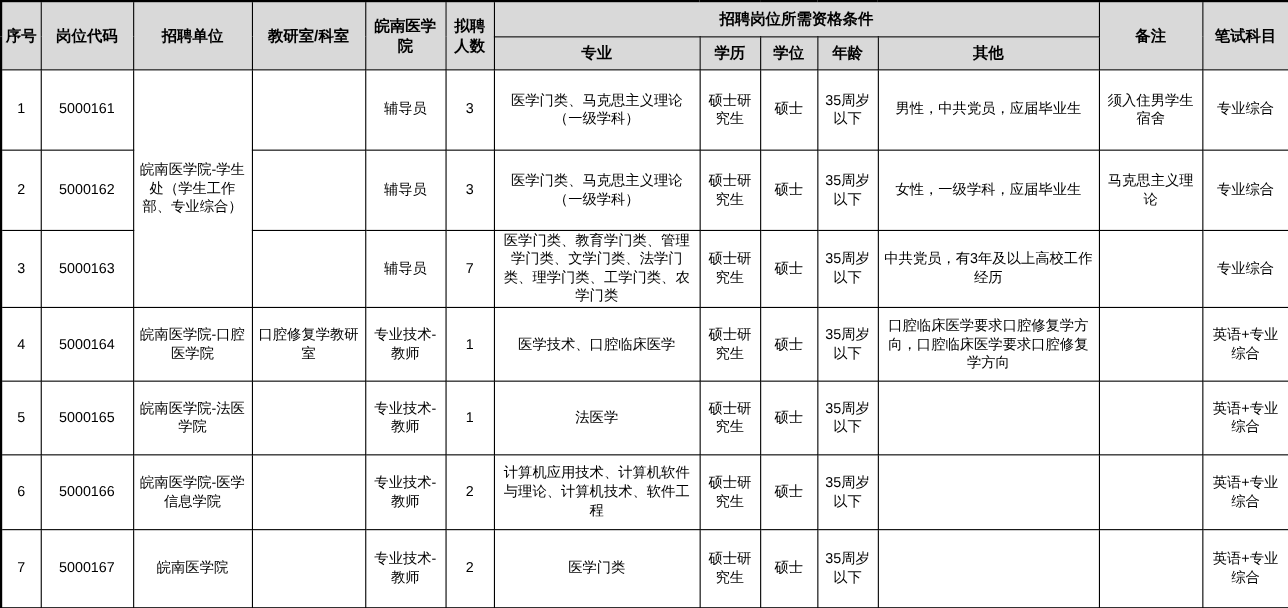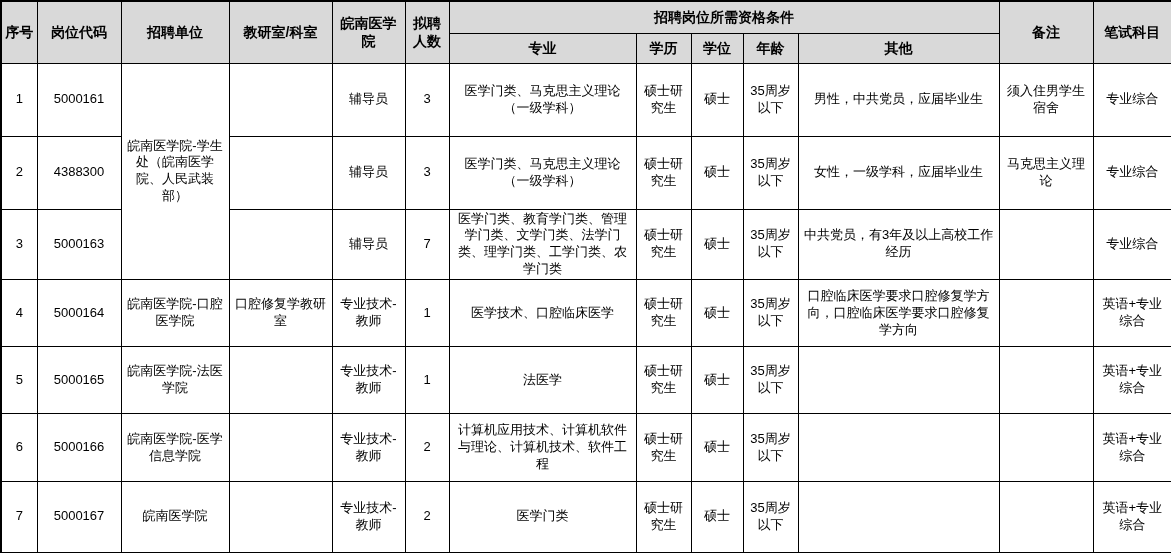--- a/index.html
+++ b/index.html
@@ -89,35 +89,35 @@
         <th>学历</th>
         <th>学位</th>
         <th>年龄</th>
         <th>其他</th>
       </tr>
     </thead>
     <tbody>
       <tr class="r1">
         <td>1</td>
         <td>5000161</td>
-        <td rowspan="3">皖南医学院-学生处（皖南医学院、人民武装部）</td>
+        <td rowspan="3">皖南医学院-学生处（学生工作部、专业综合）</td>
         <td></td>
         <td>辅导员</td>
         <td>3</td>
         <td>医学门类、马克思主义理论（一级学科）</td>
         <td>硕士研究生</td>
         <td>硕士</td>
         <td>35周岁以下</td>
         <td>男性，中共党员，应届毕业生</td>
         <td>须入住男学生宿舍</td>
         <td>专业综合</td>
       </tr>
       <tr class="r2">
         <td>2</td>
-        <td>4388300</td>
+        <td>5000162</td>
         <td></td>
         <td>辅导员</td>
         <td>3</td>
         <td>医学门类、马克思主义理论（一级学科）</td>
         <td>硕士研究生</td>
         <td>硕士</td>
         <td>35周岁以下</td>
         <td>女性，一级学科，应届毕业生</td>
         <td>马克思主义理论</td>
         <td>专业综合</td>

